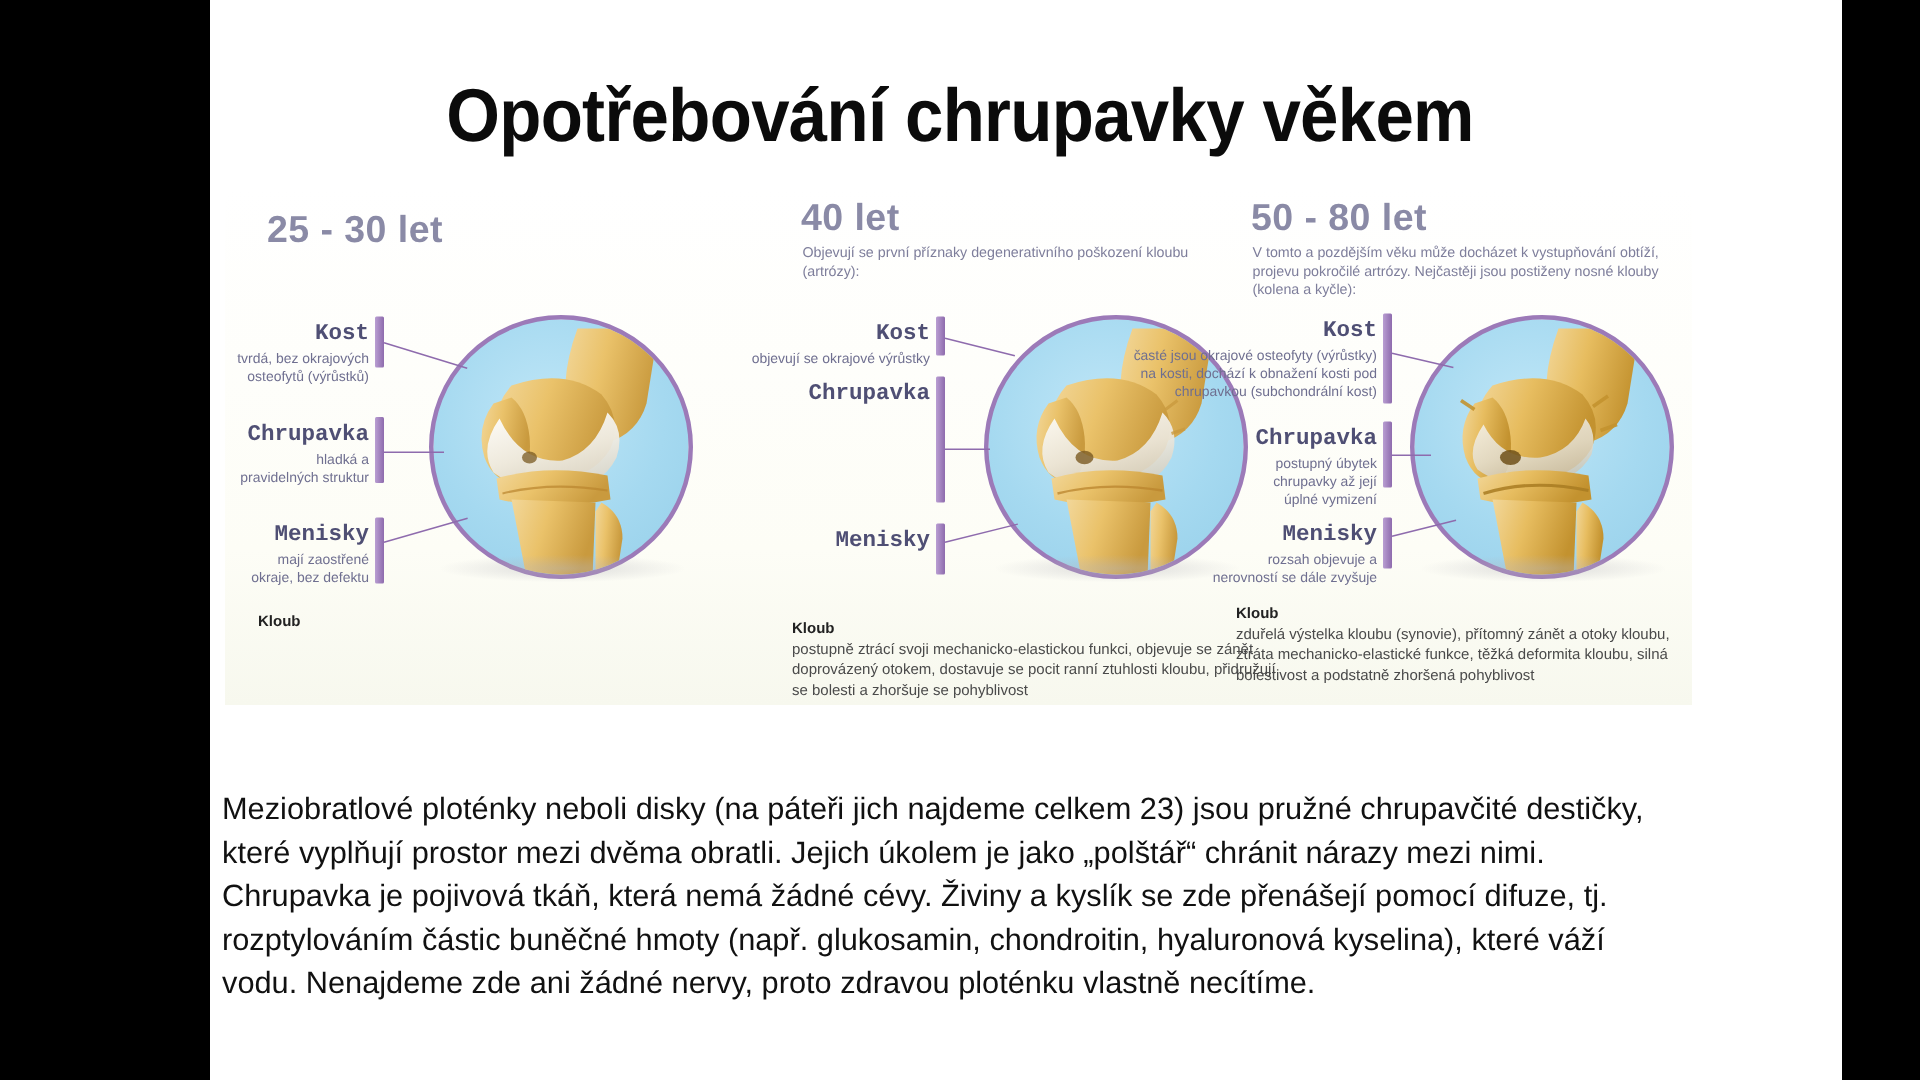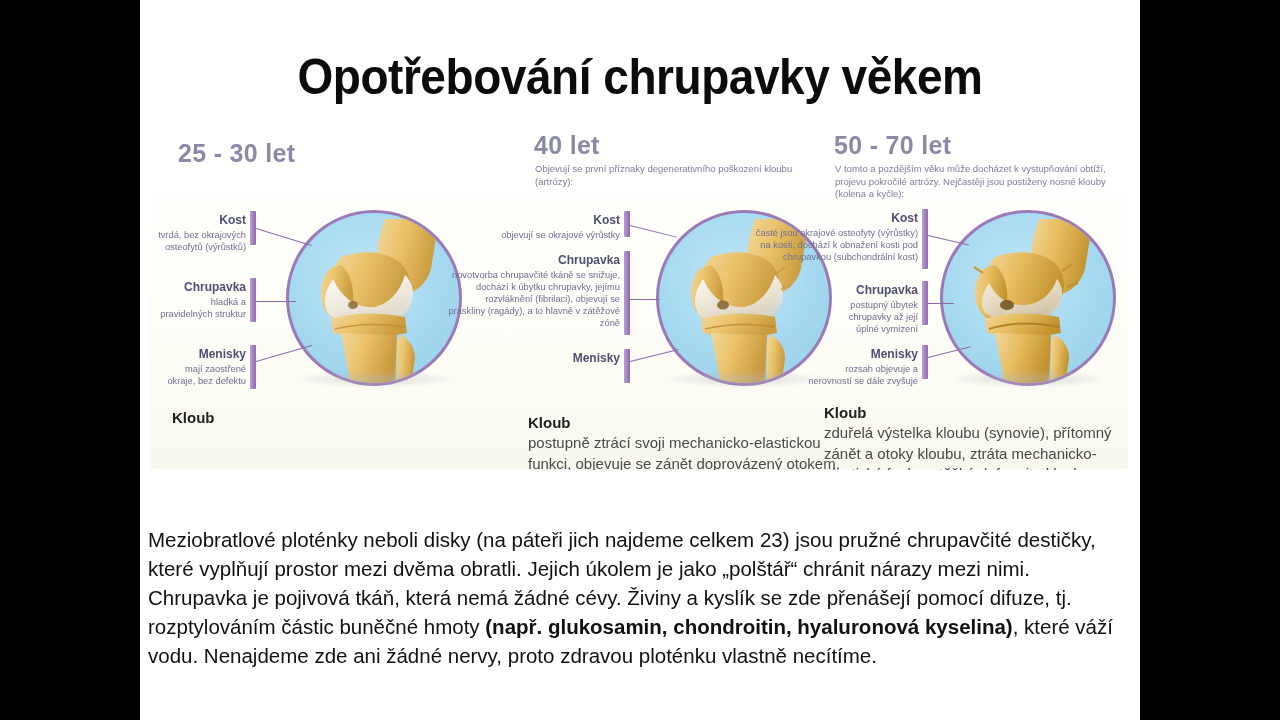--- a/index.html
+++ b/index.html
@@ -17,21 +17,21 @@
   
   .bar-left, .bar-right {
     position: absolute; top: 0; height: 720px; background: #000;
   }
   .bar-left  { left: 0;    width: 140px; }
   .bar-right { left: 1140px; width: 140px; }
 
   #slide {
     position: absolute;
     left: 140px; top: 0;
-    width: 1000px; height: 720px;
+    width: 1088px; height: 720px;
     background: #ffffff;
   }
 
   
   #title {
     position: absolute;
     left: 0; top: 48px; width: 1000px;
     text-align: center;
     font-size: 50px;
     font-weight: bold;
@@ -91,56 +91,56 @@
     background: radial-gradient(ellipse at center, rgba(180,180,185,0.45) 0%, rgba(255,255,255,0) 72%);
   }
 
   
   .lbl {
     position: absolute;
     font-size: 9.3px;
     line-height: 1.3;
     color: #6f6f90;
   }
-  .lbl b { color: #4f4f74; font-size: 12px; }
+  .lbl b { color: #4f4f74; font-size: 15px; font-family: Liberation Mono, monospace; }
   .lbl.right-al { text-align: right; }
 
   .tick {
     position: absolute;
     width: 6px;
     background: linear-gradient(90deg,#b99ed2,#8e6bad);
     border-radius: 1px;
   }
   .leader {
     position: absolute;
     height: 1px;
     background: #8e6bad;
     transform-origin: left center;
   }
 
   .kloub {
     position: absolute;
-    font-size: 15px;
+    font-size: 10px;
     line-height: 1.35;
     color: #4a4a4a;
   }
   .kloub b { color: #222; }
 
   
   #body-text {
     position: absolute;
     left: 8px; top: 525px;
     width: 965px;
     font-size: 20.5px;
     line-height: 1.42;
     color: #111;
     text-align: left;
     font-family: "Liberation Sans", sans-serif;
   }
-  #body-text b { font-weight: bold; text-align: right; }
+  #body-text b { font-weight: normal; text-align: right; }
 </style>
 </head>
 <body>
 
 <div id="screen">
 
   <div class="bar-left"></div>
   <div class="bar-right"></div>
 
   <div id="slide">
@@ -252,39 +252,38 @@
 
         <div class="lbl right-al" style="left:-22px;top:88px;width:124px;">
           <b>Kost</b><br>
           <span>objevují se okrajové výrůstky</span>
         </div>
         <div class="tick" style="left:106px;top:86px;height:26px;"></div>
         <div class="leader" style="left:112px;top:100px;width:48px;transform:rotate(14deg);"></div>
 
         <div class="lbl right-al" style="left:-72px;top:128px;width:174px;">
           <b>Chrupavka</b><br>
-          <span>novotvorba chrupavčité tkáně se snižuje, dochází k úbytku chrupavky, jejímu rozvláknění (fibrilaci), objevují se praskliny (ragády), a to hlavně v zátěžové zóně</span>
         </div>
         <div class="tick" style="left:106px;top:126px;height:84px;"></div>
         <div class="leader" style="left:112px;top:174px;width:30px;"></div>
 
         <div class="lbl right-al" style="left:-72px;top:226px;width:174px;">
           <b>Menisky</b><br>
         </div>
         <div class="tick" style="left:106px;top:224px;height:34px;"></div>
         <div class="leader" style="left:112px;top:236px;width:50px;transform:rotate(-14deg);"></div>
 
         <div class="kloub" style="left:10px;top:288px;width:330px;">
           <b>Kloub</b><br>
           <span>postupně ztrácí svoji mechanicko-elastickou funkci, objevuje se zánět doprovázený otokem, dostavuje se pocit ranní ztuhlosti kloubu, přidružují se bolesti a zhoršuje se pohyblivost</span>
         </div>
       </div>
 
       <div class="col col-3">
-        <div class="age-head" style="position:absolute;left:16px;top:8px;">50 - 70 let</div>
+        <div class="age-head" style="position:absolute;left:16px;top:8px;">50 - 80 let</div>
         <div class="age-intro" style="position:absolute;left:17px;top:38px;width:300px;">V tomto a pozdějším věku může docházet k vystupňování obtíží, projevu pokročilé artrózy. Nejčastěji jsou postiženy nosné klouby (kolena a kyčle):</div>
 
         <div class="knee-wrap" style="left:122px;top:85px;">
           <div class="knee-circle">
             <svg viewBox="0 0 176 176" width="176" height="176">
               <defs>
                 <linearGradient id="b3" x1="0" y1="0" x2="1" y2="0.3">
                   <stop offset="0%" stop-color="#f2d79a"></stop>
                   <stop offset="45%" stop-color="#e7bd60"></stop>
                   <stop offset="100%" stop-color="#c3922f"></stop>

